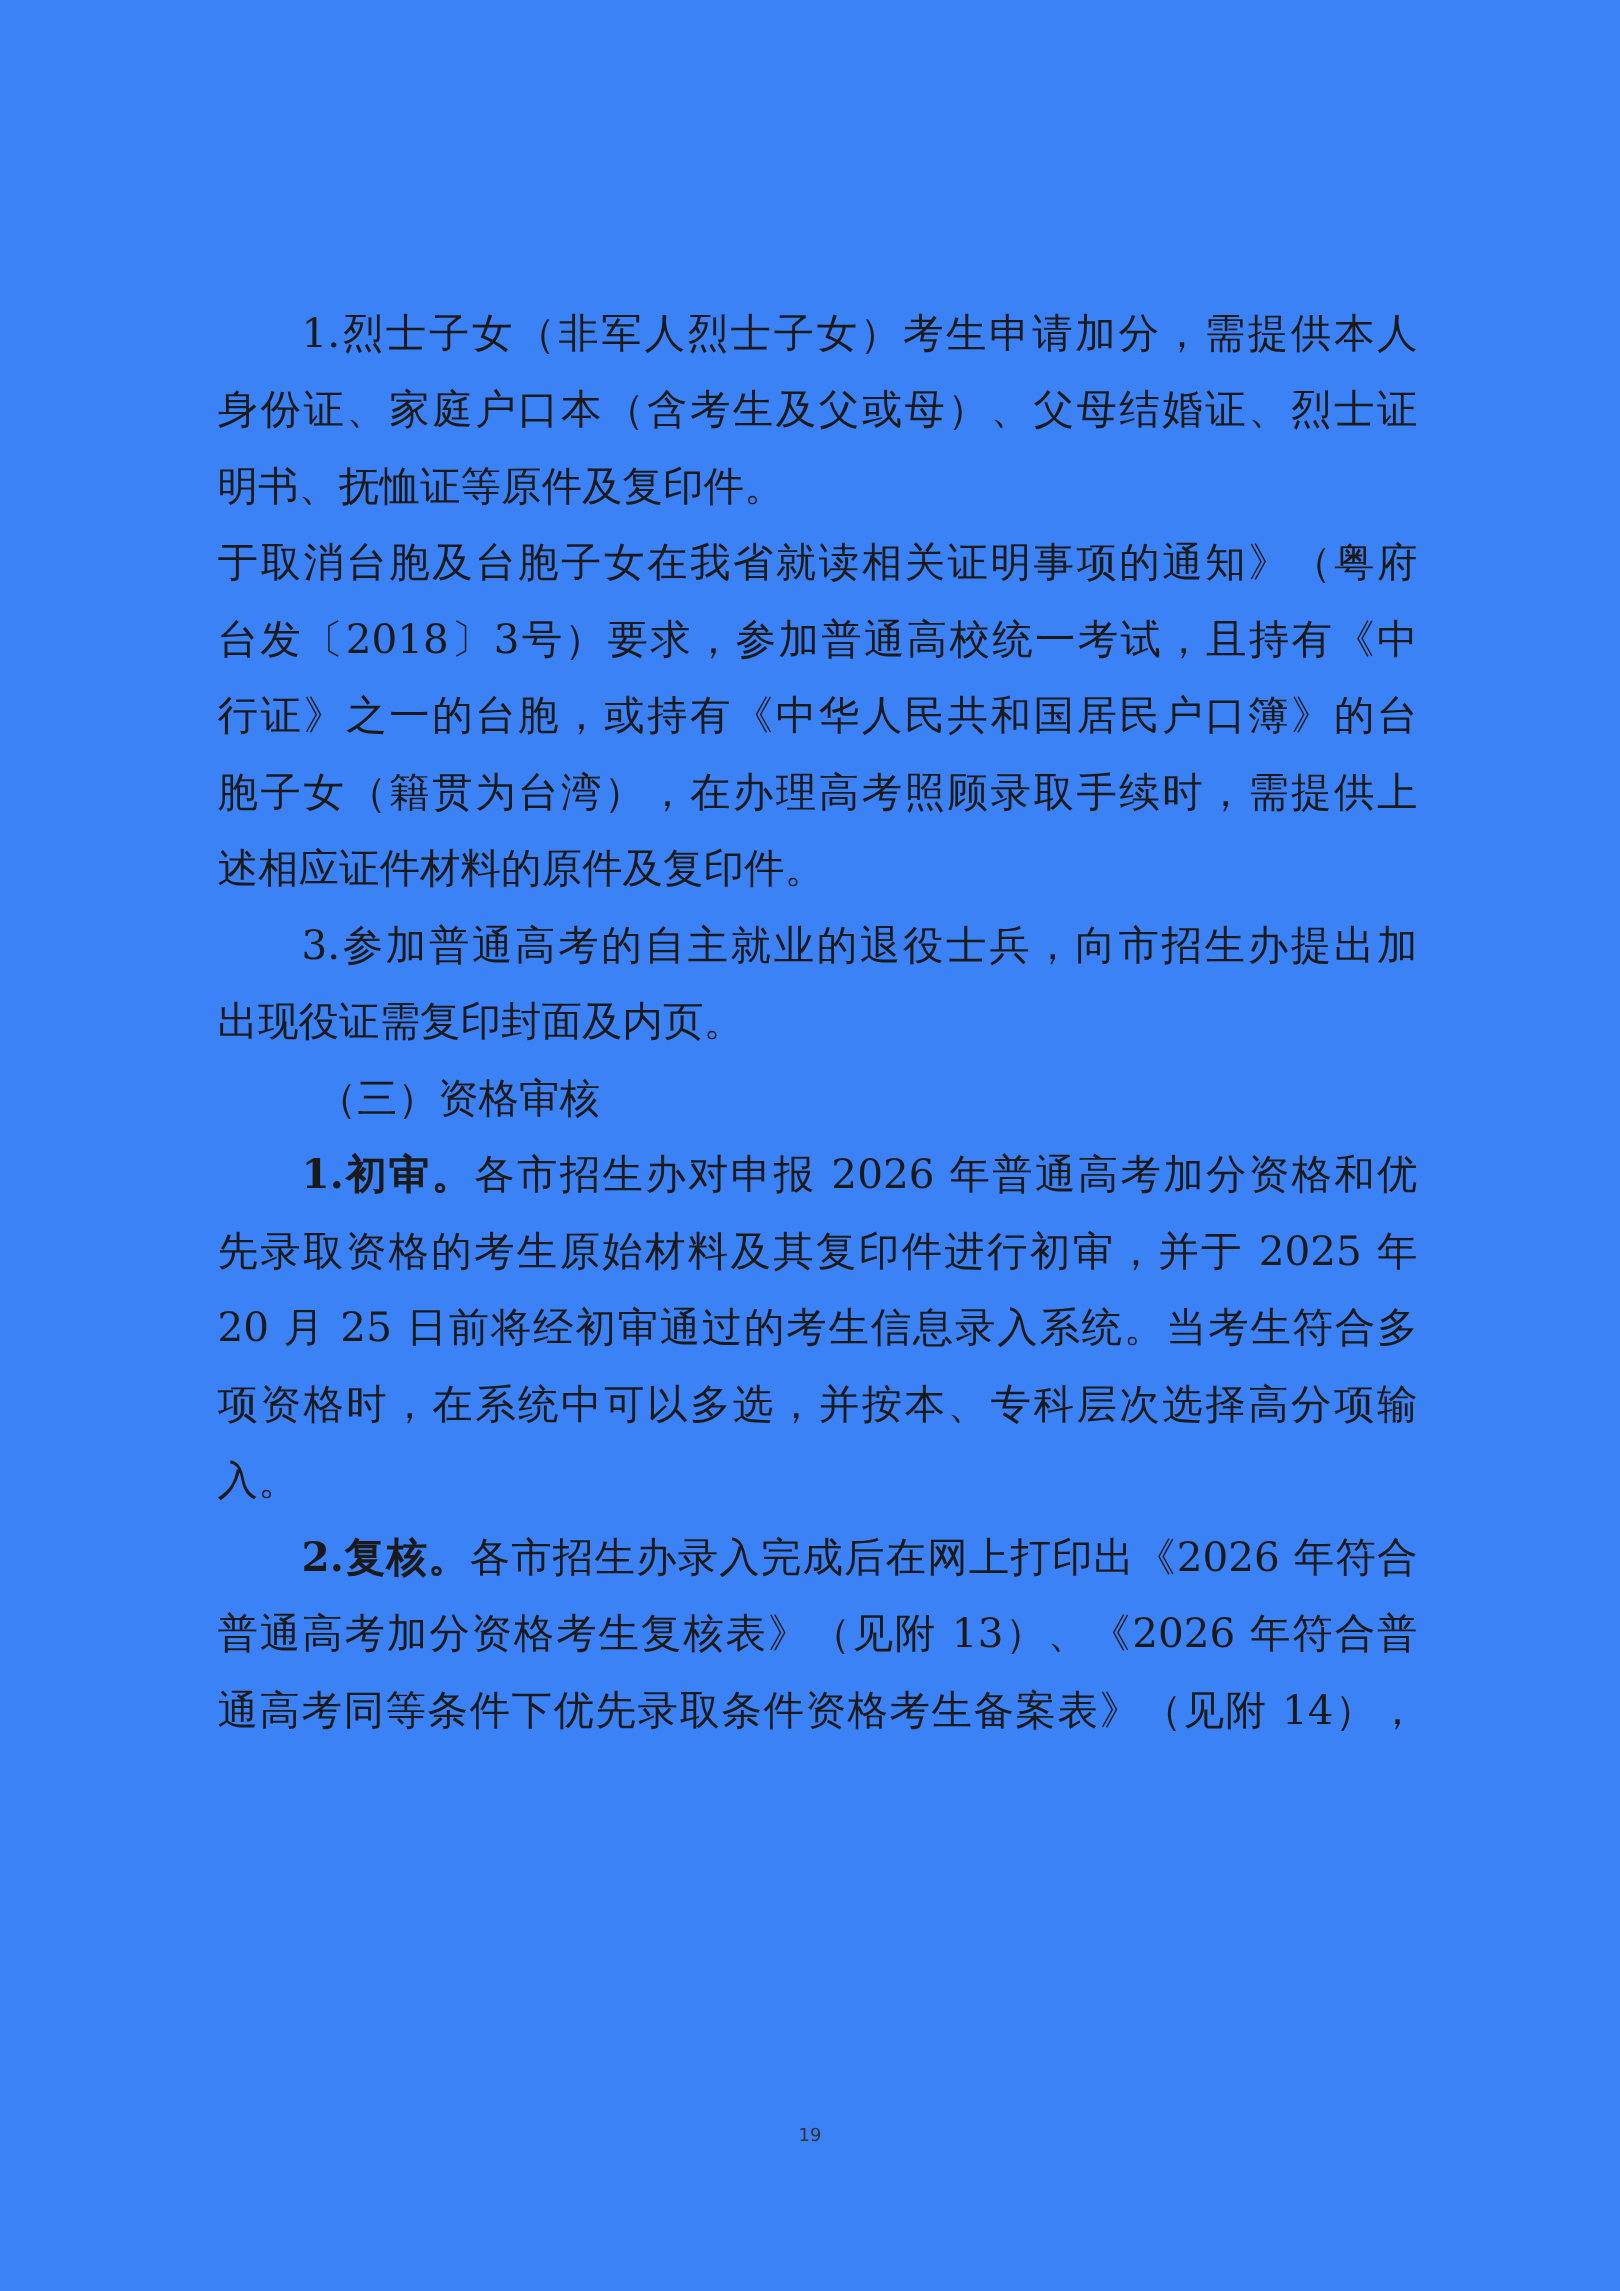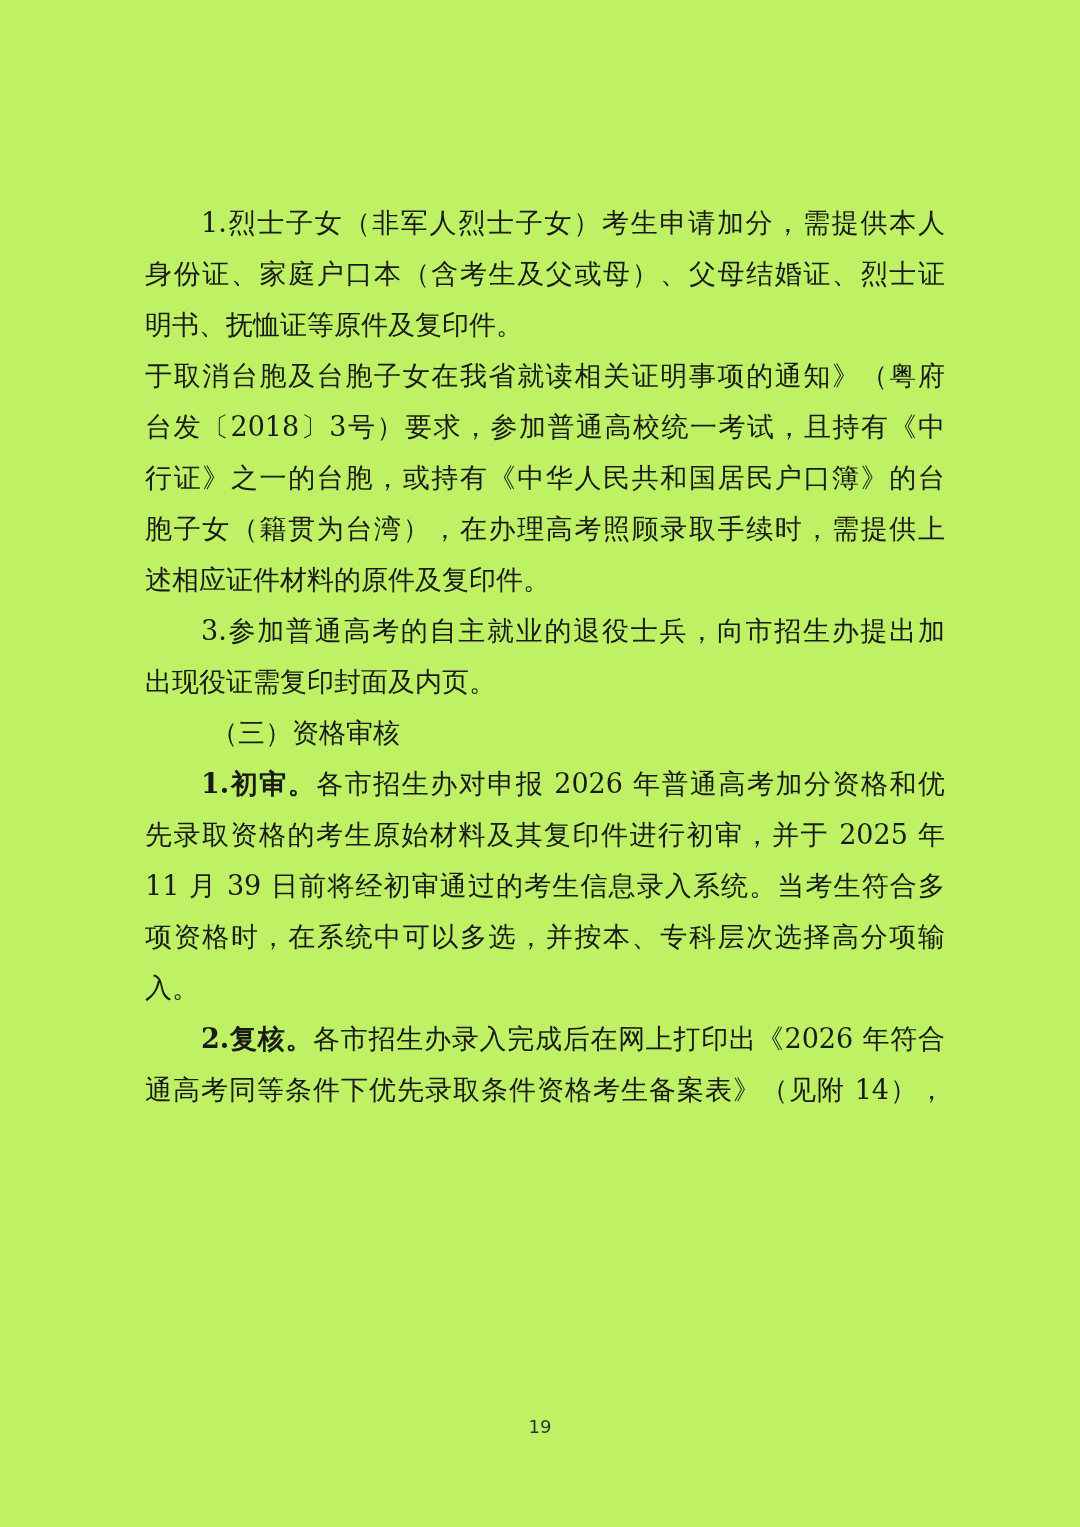--- a/index.html
+++ b/index.html
@@ -1,37 +1,37 @@
 <!DOCTYPE html>
 <html><head>
 <meta charset="utf-8">
 <style>
   html, body { margin: 0; padding: 0; background: #ffffff; }
   body { width: 1080px; height: 1527px; position: relative; overflow: hidden; }
   .page {
     position: absolute; left: 0; top: 0; width: 1080px; height: 1527px;
-    background: #bef264;
+    background: #3b82f6;
   }
   .content {
     position: absolute; left: 145px; top: 197px; width: 800px;
     font-family: "DejaVu Serif", "Liberation Serif", serif;
     color: #1a1a1a;
   }
   .line {
     height: 51px; line-height: 51px; font-size: 27px;
     white-space: nowrap; text-align: justify; text-align-last: justify;
     letter-spacing: 0px;
   }
   .line.last { text-align-last: left; }
   .line.indent { padding-left: 56px; }
   .line.heading { padding-left: 66px; text-align-last: left; }
   .bold { font-weight: bold; }
   .page-number {
     position: absolute; left: 0; width: 1080px; top: 1416px;
-    text-align: center; font-size: 18px; color: #333;
+    text-align: center; font-size: 12px; color: #333;
     font-family: "DejaVu Sans", "Liberation Sans", sans-serif;
   }
 </style>
 </head>
 <body>
 
 <div class="page">
   <div class="content">
 
     <div>
@@ -51,26 +51,27 @@
     <div>
       <div class="line indent">3.参加普通高考的自主就业的退役士兵，向市招生办提出加</div>
       <div class="line last">出现役证需复印封面及内页。</div>
     </div>
 
     <div class="line heading">（三）资格审核</div>
 
     <div>
       <div class="line indent"><span class="bold">1.初审。</span><span>各市招生办对申报 2026 年普通高考加分资格和优</span></div>
       <div class="line">先录取资格的考生原始材料及其复印件进行初审，并于 2025 年</div>
-      <div class="line">11 月 39 日前将经初审通过的考生信息录入系统。当考生符合多</div>
+      <div class="line">20 月 25 日前将经初审通过的考生信息录入系统。当考生符合多</div>
       <div class="line">项资格时，在系统中可以多选，并按本、专科层次选择高分项输</div>
       <div class="line last">入。</div>
     </div>
 
     <div>
       <div class="line indent"><span class="bold">2.复核。</span><span>各市招生办录入完成后在网上打印出《2026 年符合</span></div>
+      <div class="line">普通高考加分资格考生复核表》（见附 13）、《2026 年符合普</div>
       <div class="line">通高考同等条件下优先录取条件资格考生备案表》（见附 14），</div>
     </div>
 
   </div>
 
   <div class="page-number">19</div>
 </div>
 
 </body></html>

